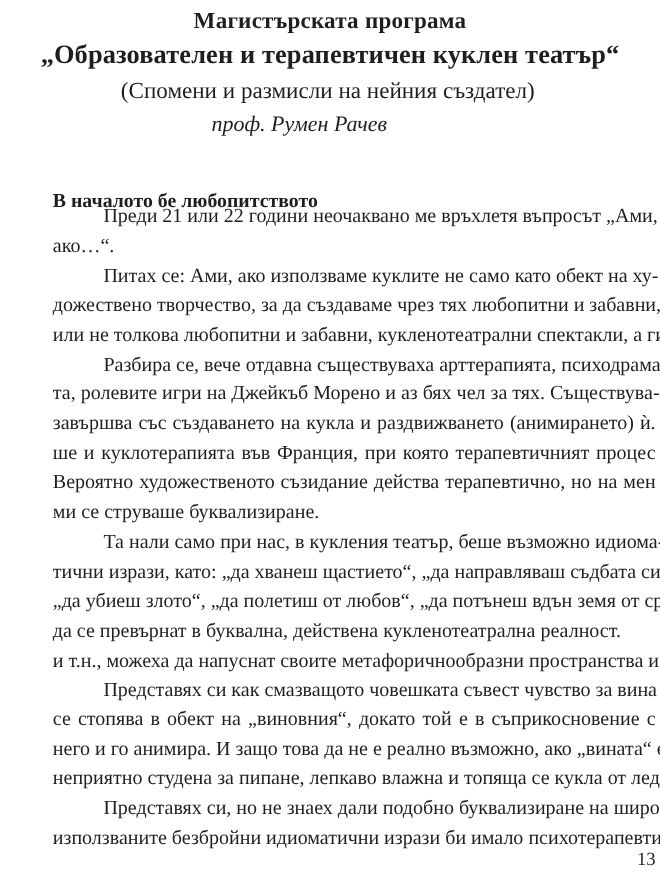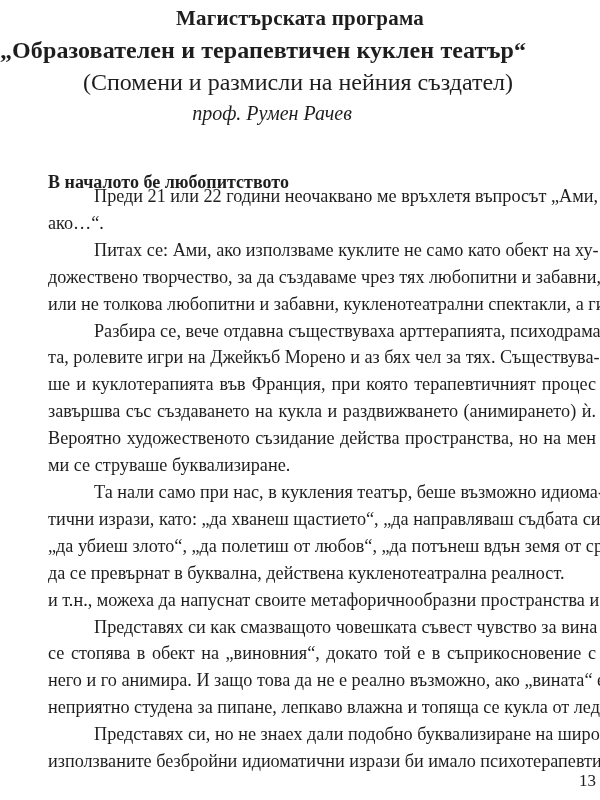--- a/index.html
+++ b/index.html
@@ -3,22 +3,22 @@
 <meta charset="utf-8">
 <style>
   html, body { margin:0; padding:0; }
   body {
     width:600px; height:800px; overflow:hidden; background:#ffffff;
     color:#1e1e1e; font-family:"DejaVu Serif","Liberation Serif",serif;
     position:relative;
   }
   .page { position:absolute; left:0; top:0; width:600px; height:800px; }
   .t1 { position:absolute; left:0; width:600px; top:3px; font-family:"Liberation Serif",serif; font-weight:bold; font-size:21px; line-height:30px; text-align:center; letter-spacing:0.2px; }
-  .t2 { position:absolute; left:0; width:600px; top:35px; font-family:"Liberation Serif",serif; font-weight:bold; font-size:24px; line-height:30px; letter-spacing:0.1px; }
-  .t3 { position:absolute; left:0; width:596px; top:67px; font-family:"Liberation Serif",serif; font-size:24px; line-height:30px; text-align:center; }
+  .t2 { position:absolute; left:0; width:600px; top:35px; font-family:"Liberation Serif",serif; font-weight:bold; font-size:24px; line-height:30px; text-align:center; letter-spacing:0.1px; }
+  .t3 { position:absolute; left:0; width:596px; top:67px; font-family:"Liberation Serif",serif; font-size:21px; line-height:30px; text-align:center; }
   .author { position:absolute; left:0; width:544px; top:100px; font-family:"Liberation Serif",serif; font-style:italic; font-size:20px; line-height:26px; text-align:center; }
   .section { position:absolute; left:48px; top:170px; font-family:"Liberation Serif",serif; font-weight:bold; font-size:18px; line-height:24px; }
   .body { position:absolute; left:2px; top:183px; width:594px; font-family:"Liberation Serif",serif; font-size:18.2px; line-height:26.9px; text-align:justify; }
   .body p { margin:0; text-indent:46px; }
   .line { display:block; text-align:justify; text-align-last:justify; white-space:nowrap; }
   .line.last { text-align-last:left; }
   .pnum { position:absolute; right:4px; top:771px; font-family:"Liberation Serif",serif; font-size:17px; }
 </style>
 </head>
 <body>
@@ -36,23 +36,23 @@
       <span class="line last">ако…“.</span>
     </p>
     <p>
       <span class="line" style="padding-left:46px">Питах се: Ами, ако използваме куклите не само като обект на ху-</span>
       <span class="line">дожествено творчество, за да създаваме чрез тях любопитни и забавни,</span>
       <span class="line">или не толкова любопитни и забавни, кукленотеатрални спектакли, а ги</span>
     </p>
     <p>
       <span class="line" style="padding-left:46px">Разбира се, вече отдавна съществуваха арттерапията, психодрама-</span>
       <span class="line">та, ролевите игри на Джейкъб Морено и аз бях чел за тях. Съществува-</span>
+      <span class="line">завършва със създаването на кукла и раздвижването (анимирането) ѝ.</span>
       <span class="line">ше и куклотерапията във Франция, при която терапевтичният процес</span>
-      <span class="line">завършва със създаването на кукла и раздвижването (анимирането) ѝ.</span>
-      <span class="line">Вероятно художественото съзидание действа пространства, но на мен</span>
+      <span class="line">Вероятно художественото съзидание действа терапевтично, но на мен</span>
       <span class="line last">ми се струваше буквализиране.</span>
     </p>
     <p>
       <span class="line" style="padding-left:46px">Та нали само при нас, в кукления театър, беше възможно идиома-</span>
       <span class="line">тични изрази, като: „да хванеш щастието“, „да направляваш съдбата си“,</span>
       <span class="line">„да убиеш злото“, „да полетиш от любов“, „да потънеш вдън земя от срам“</span>
       <span class="line last">да се превърнат в буквална, действена кукленотеатрална реалност.</span>
       <span class="line">и т.н., можеха да напуснат своите метафоричнообразни пространства и</span>
     </p>
     <p>

